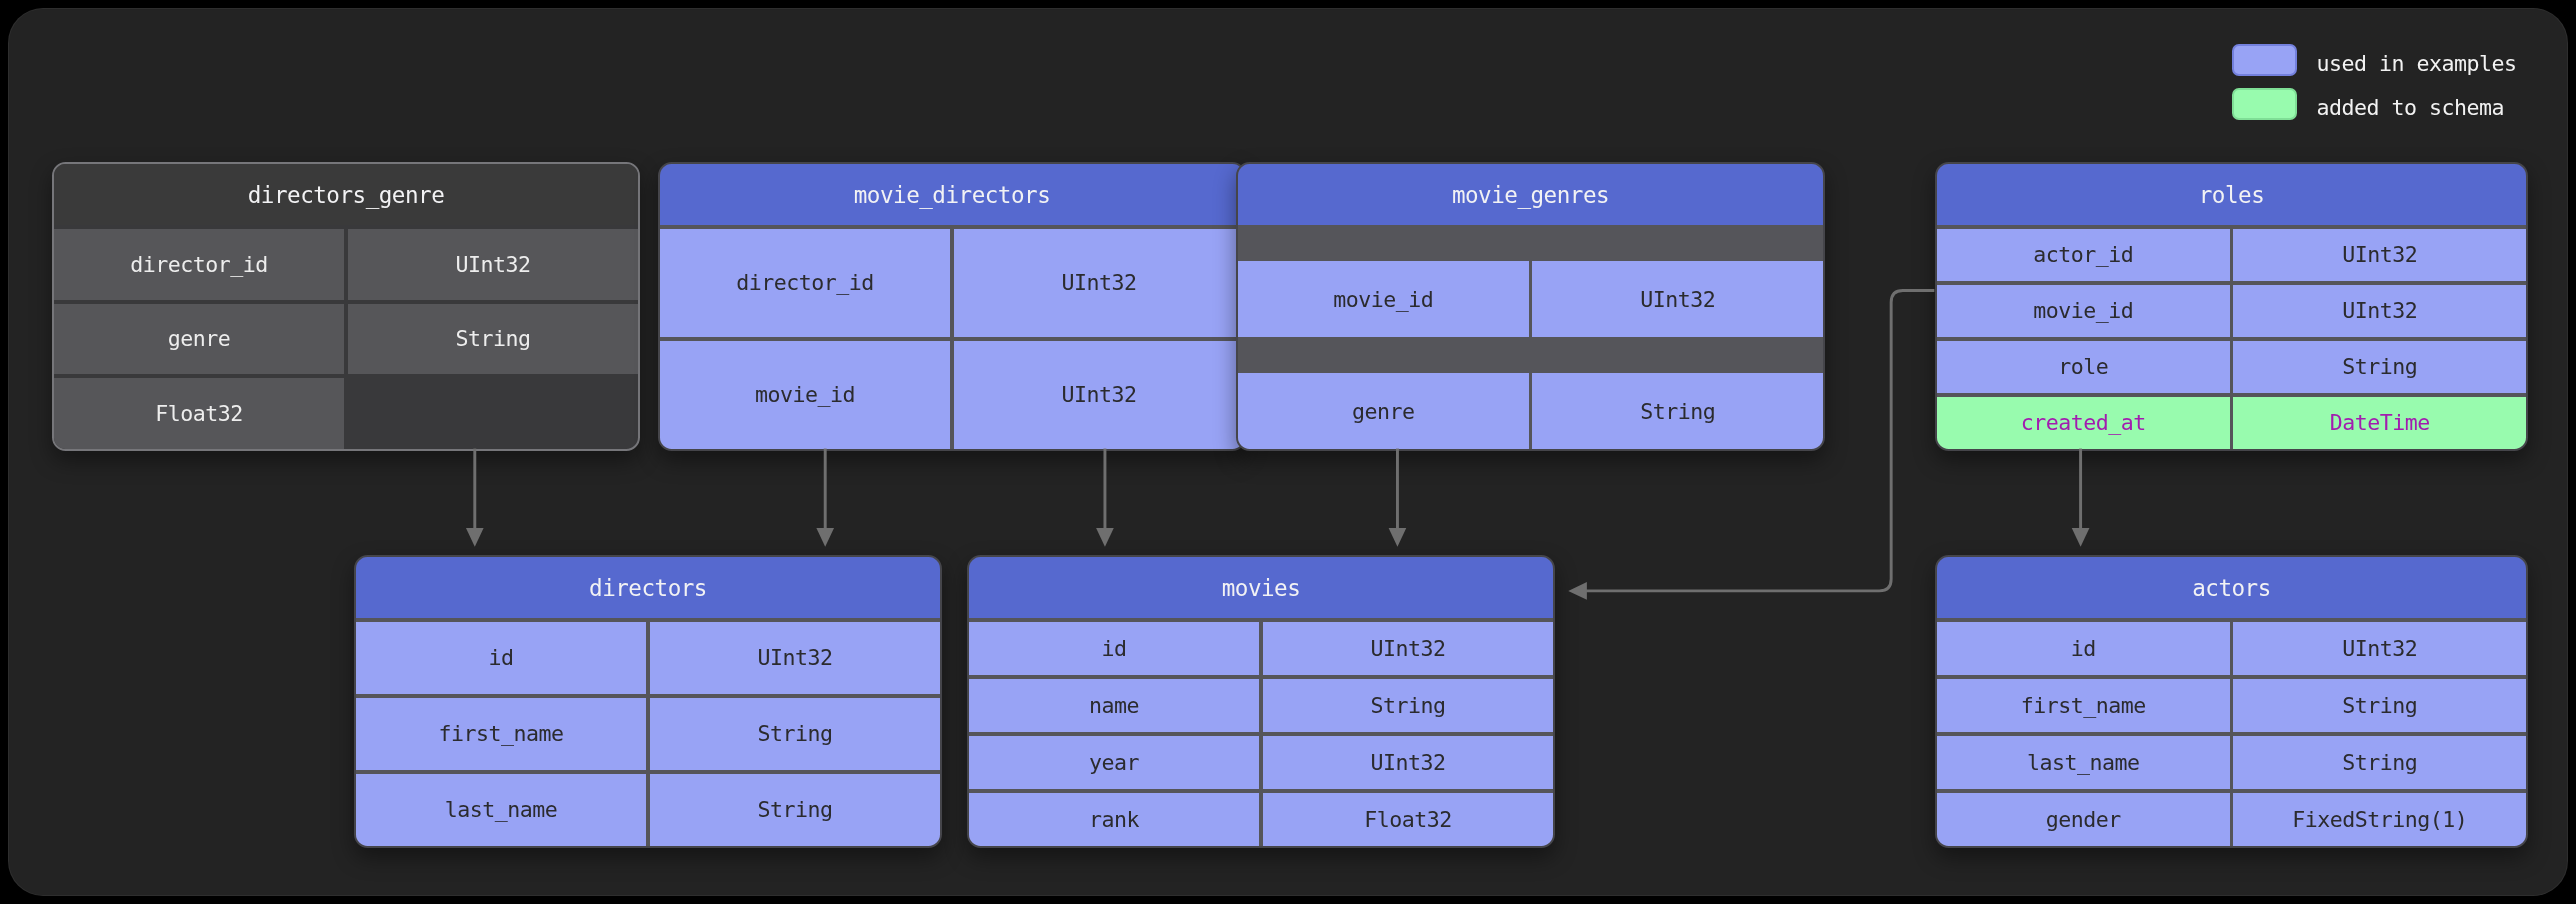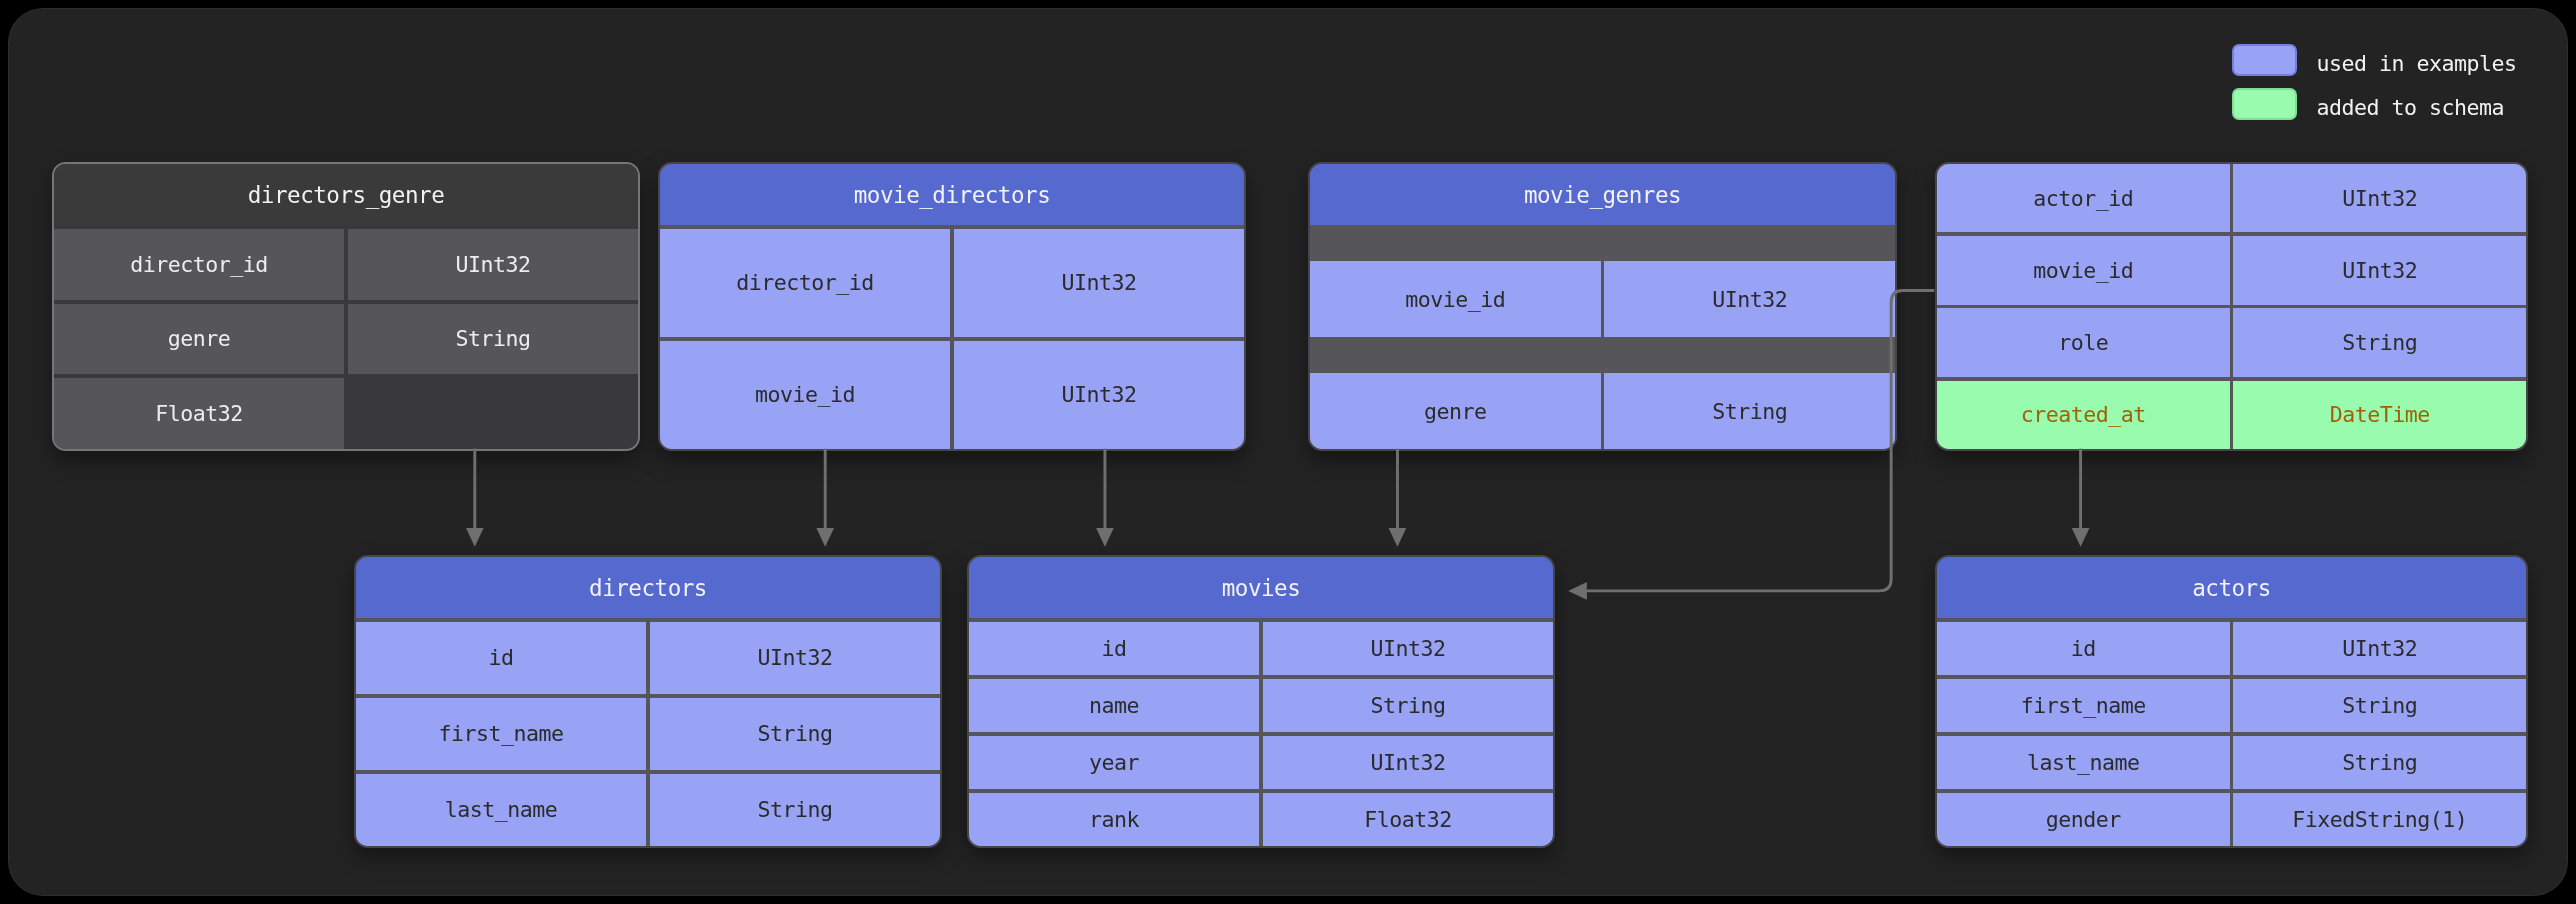--- a/index.html
+++ b/index.html
@@ -84,21 +84,21 @@
   }
   .tbl-cell {
     display: flex;
     align-items: center;
     justify-content: center;
     font-size: 21.6px;
     letter-spacing: -0.5px;
   }
   .examples .tbl-cell { background: #98a3f5; color: #2b2b2e; }
   .muted    .tbl-cell { background: #565659; color: #ededed; }
-  .examples .tbl-row.added .tbl-cell { background: #98fbae; color: #a16207; text-align: center; }
+  .examples .tbl-row.added .tbl-cell { background: #98fbae; color: #a21caf; text-align: center; }
   
   .arrows-overlay {
     position: absolute;
     left: 0; top: 0;
     pointer-events: none;
   }
 </style>
 </head>
 <body>
 
@@ -133,32 +133,33 @@
     <div class="tbl-header">movie_directors</div>
     <div class="tbl-row">
       <div class="tbl-cell">director_id</div>
       <div class="tbl-cell">UInt32</div>
     </div>
     <div class="tbl-row">
       <div class="tbl-cell">movie_id</div>
       <div class="tbl-cell">UInt32</div>
     </div>
   </div>
-<div class="schema-table examples" style="left:1308px;top:162px; width:585px; height:285px;gap:36px;">
+<div class="schema-table examples" style="left:1236px;top:162px; width:585px; height:285px;gap:36px;">
     <div class="tbl-header">movie_genres</div>
     <div class="tbl-row">
       <div class="tbl-cell">movie_id</div>
       <div class="tbl-cell">UInt32</div>
     </div>
     <div class="tbl-row">
       <div class="tbl-cell">genre</div>
       <div class="tbl-cell">String</div>
     </div>
   </div>
 <div class="schema-table examples" style="left:1935px;top:162px; width:589px; height:285px;">
+    <div class="tbl-header">roles</div>
     <div class="tbl-row">
       <div class="tbl-cell">actor_id</div>
       <div class="tbl-cell">UInt32</div>
     </div>
     <div class="tbl-row">
       <div class="tbl-cell">movie_id</div>
       <div class="tbl-cell">UInt32</div>
     </div>
     <div class="tbl-row">
       <div class="tbl-cell">role</div>

